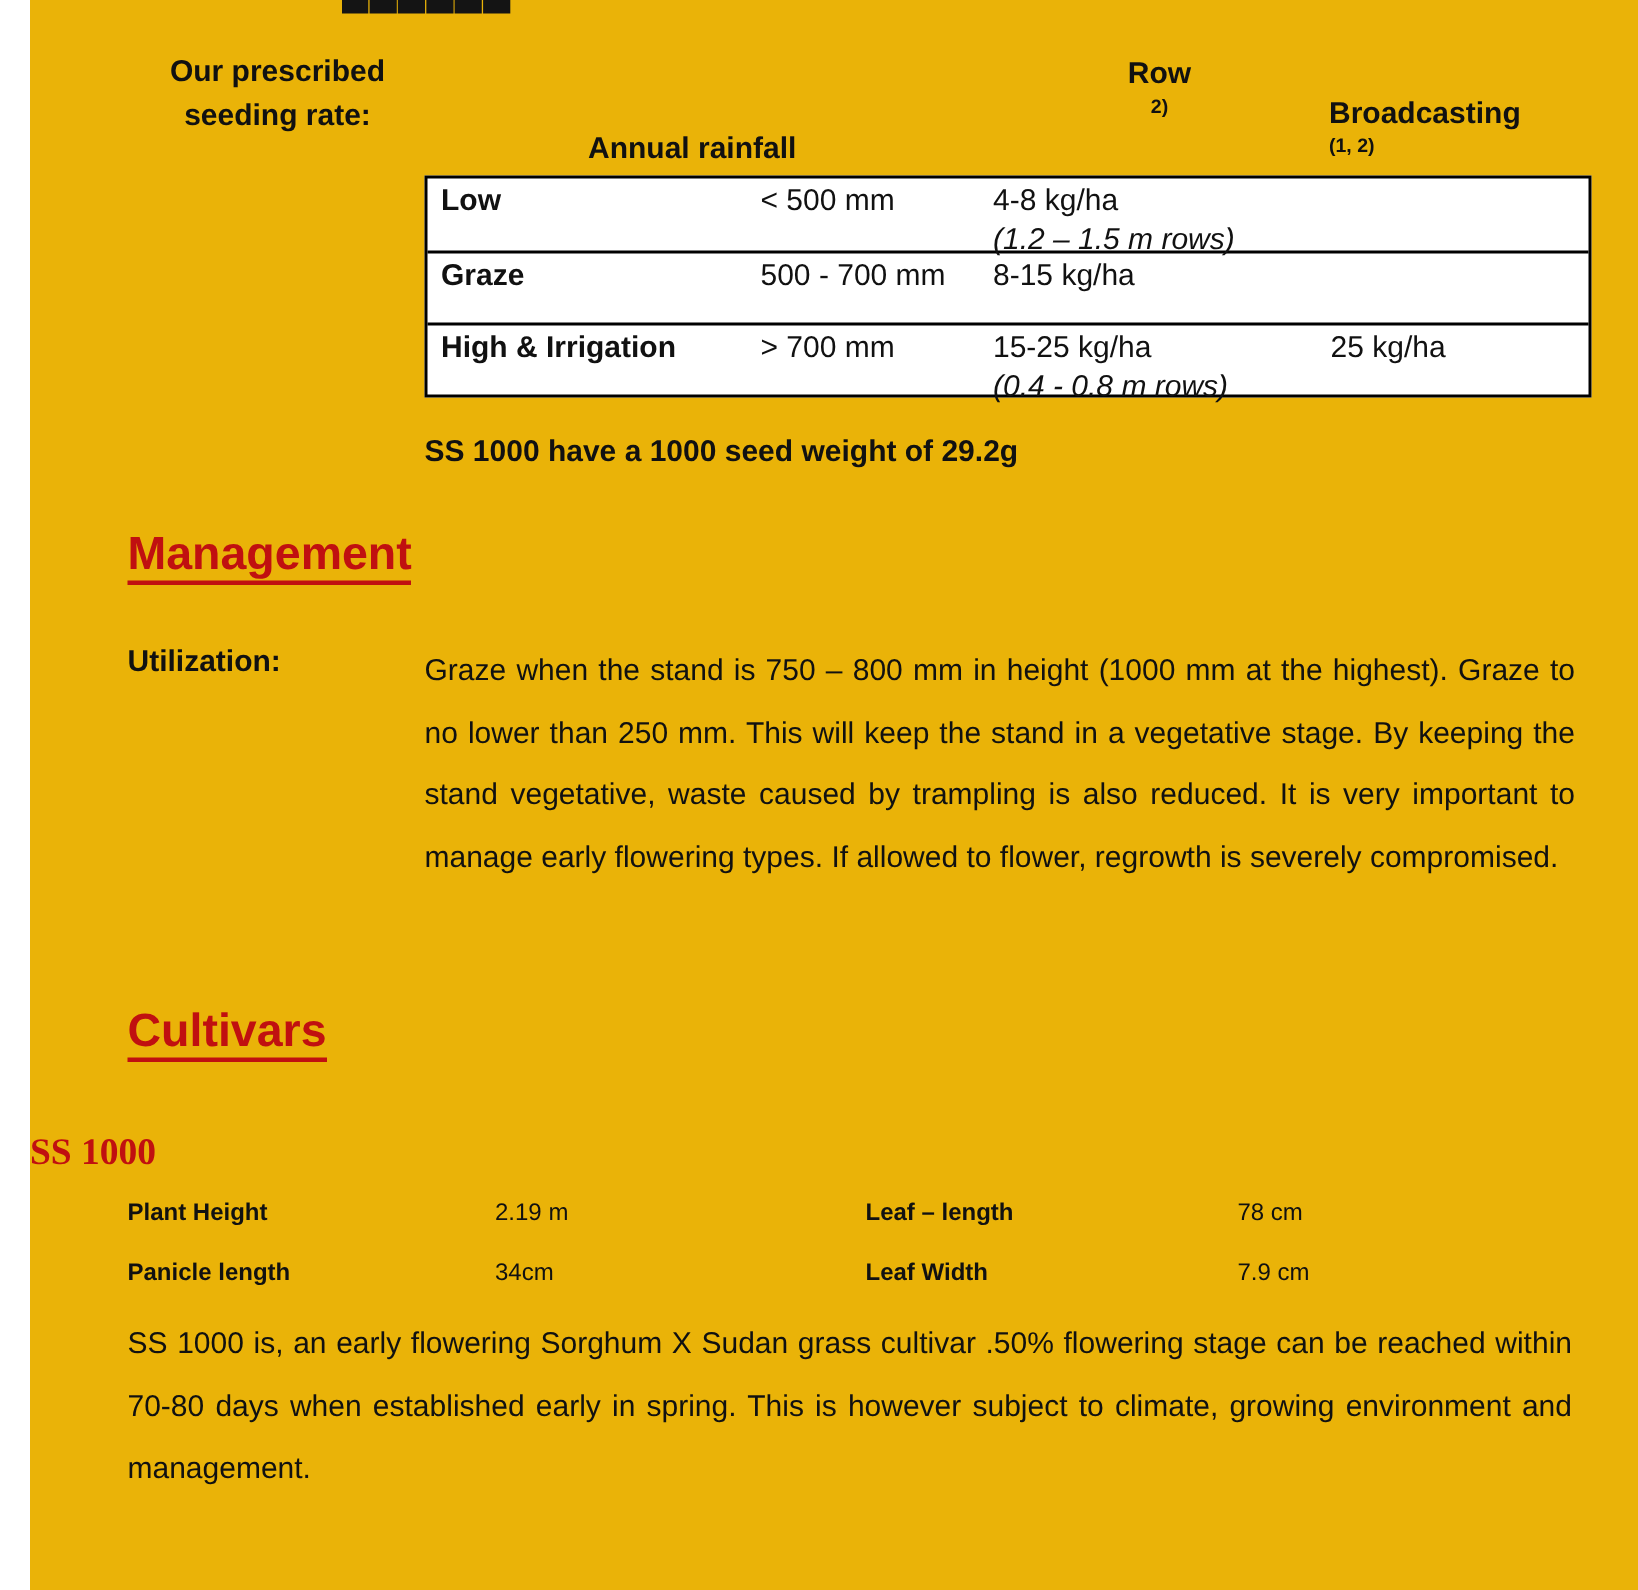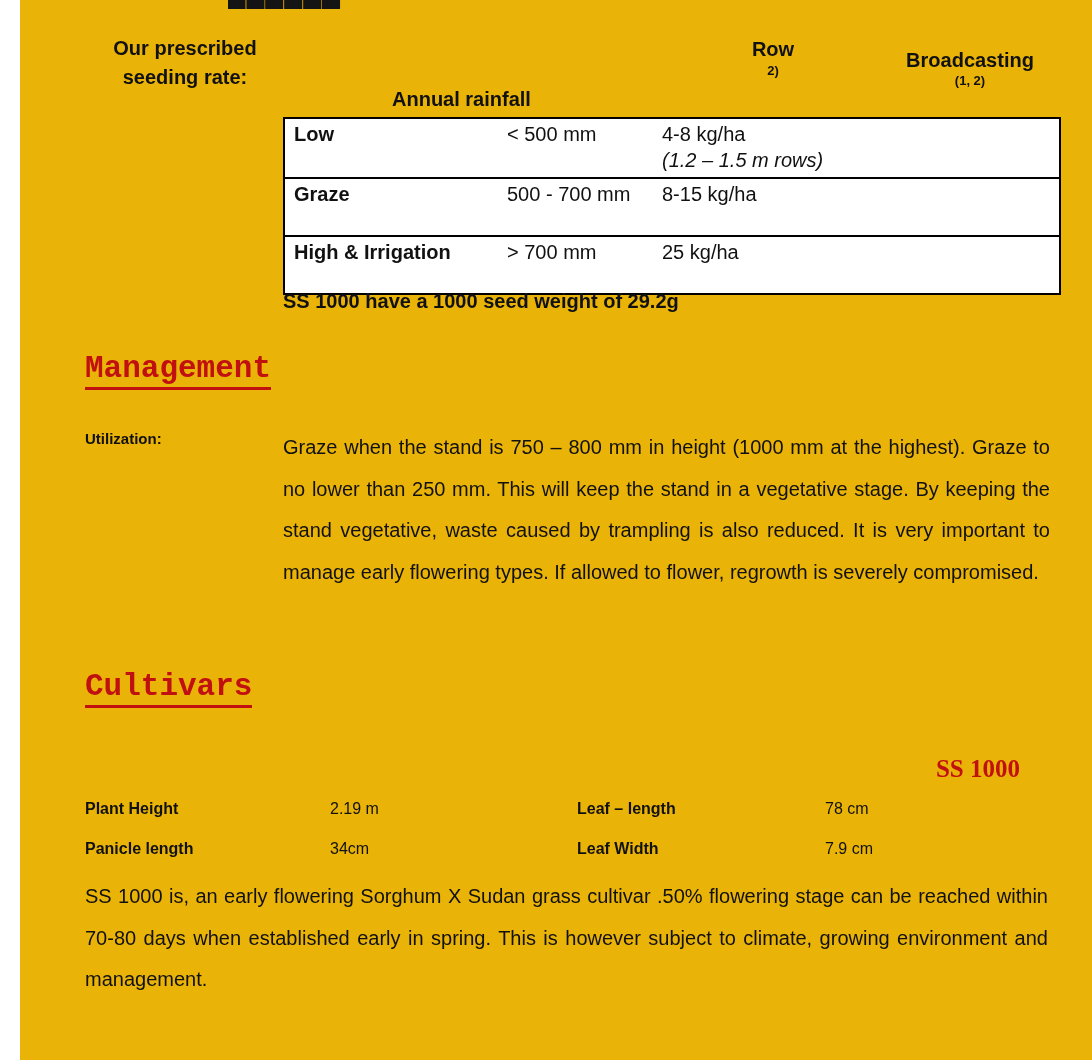--- a/index.html
+++ b/index.html
@@ -49,81 +49,81 @@
     text-align:center; font-size:20px; font-weight:bold; line-height:28px;
   }
   .rowest-header sup{
     font-size:13px; font-weight:bold;
     vertical-align:super; line-height:0;
   }
   .rowest-sub{
     font-size:13px; font-weight:bold; line-height:14px; margin-top:1px;
   }
   .broadcast-header{
-    left:866px; top:47px; width:168px;
-    text-align:center; font-size:20px; font-weight:bold; line-height:26px;
+    left:866px; top:63px; width:168px;
+    font-size:20px; font-weight:bold; line-height:26px;
   }
   .broadcast-sub{
     font-size:13px; font-weight:bold; line-height:14px; margin-top:1px;
   }
 
   
   .rate-table{
     left:263px; top:117px; width:778px;
     border:2px solid #000;
     box-sizing:border-box;
     background:#fff;
   }
   .rate-row{
     display:grid;
     grid-template-columns:222px 155px 225px 1fr;
-    height:58px;
+    height:48px;
     box-sizing:border-box;
   }
   .rate-row + .rate-row{border-top:2px solid #000;}
   .cell{
     font-size:20px; line-height:26px; padding-top:2px;
     box-sizing:border-box;
   }
   .cell.cat{padding-left:9px; font-weight:bold;}
   .cell.center{text-align:left;}
   .rows-note{font-style:italic; font-size:20px; line-height:26px;}
 
   .table-footnote{
     left:263px; top:290px;
     font-size:20px; font-weight:bold;
   }
 
   
   .section-heading{
-    font-family:Liberation Mono, monospace;
+    font-family:Liberation Sans, sans-serif;
     font-weight:bold;
     font-size:31px;
     color:var(--red);
     display:inline-block;
     border-bottom:3px solid currentColor;
     padding-bottom:1px;
     line-height:34px;
   }
   .h-management{left:65px; top:352px;}
   .h-cultivars{left:65px; top:670px;text-align:center;}
 
   .utilization-label{
     left:65px; top:430px;
-    font-size:15px; font-weight:bold;
+    font-size:20px; font-weight:bold;
   }
   .utilization-text{
     left:263px; top:427px; width:767px;
     font-size:20px; line-height:41.5px;
     text-align:justify;
   }
 
   .cultivar-title{
     left:0; top:755px; width:1000px;
-    text-align:right;
+    text-align:left;
     font-family:"Liberation Serif", serif;
     font-weight:bold;
     font-size:25px;
     color:var(--red);
   }
 
   .specs{
     left:65px; top:796px; width:965px;
   }
   .spec-row{
@@ -183,20 +183,24 @@
       <div class="cell">500 - 700 mm</div>
       <div class="cell center">
         <div>8-15 kg/ha</div>
       </div>
       <div class="cell center"></div>
     </div>
 
     <div class="rate-row">
       <div class="cell cat">High &amp; Irrigation</div>
       <div class="cell">&gt; 700 mm</div>
+      <div class="cell center">
+        <div>15-25 kg/ha</div>
+        <div class="rows-note">(0.4 - 0.8 m rows)</div>
+      </div>
       <div class="cell center">25 kg/ha</div>
     </div>
 
   </div>
 
   <div class="abs table-footnote">SS 1000 have a 1000 seed weight of 29.2g</div>
 
   <div class="abs h-management">
     <span class="section-heading">Management</span>
   </div>

